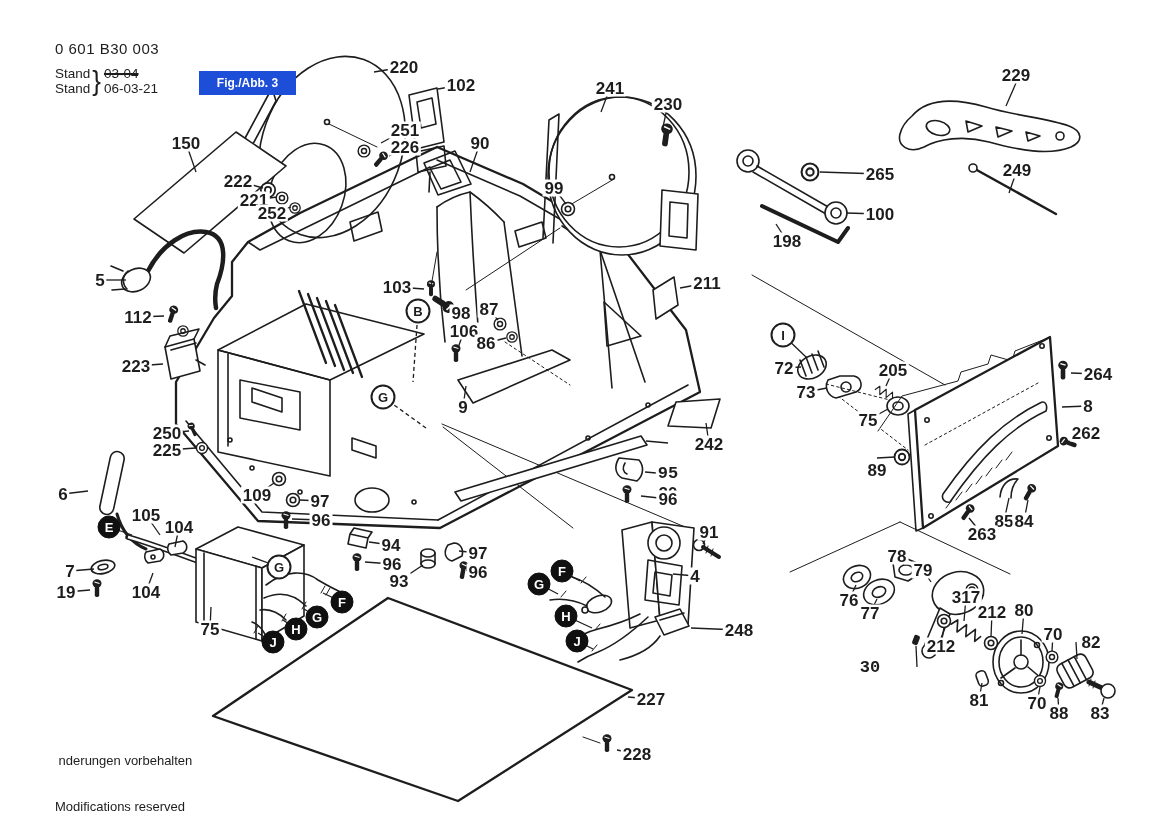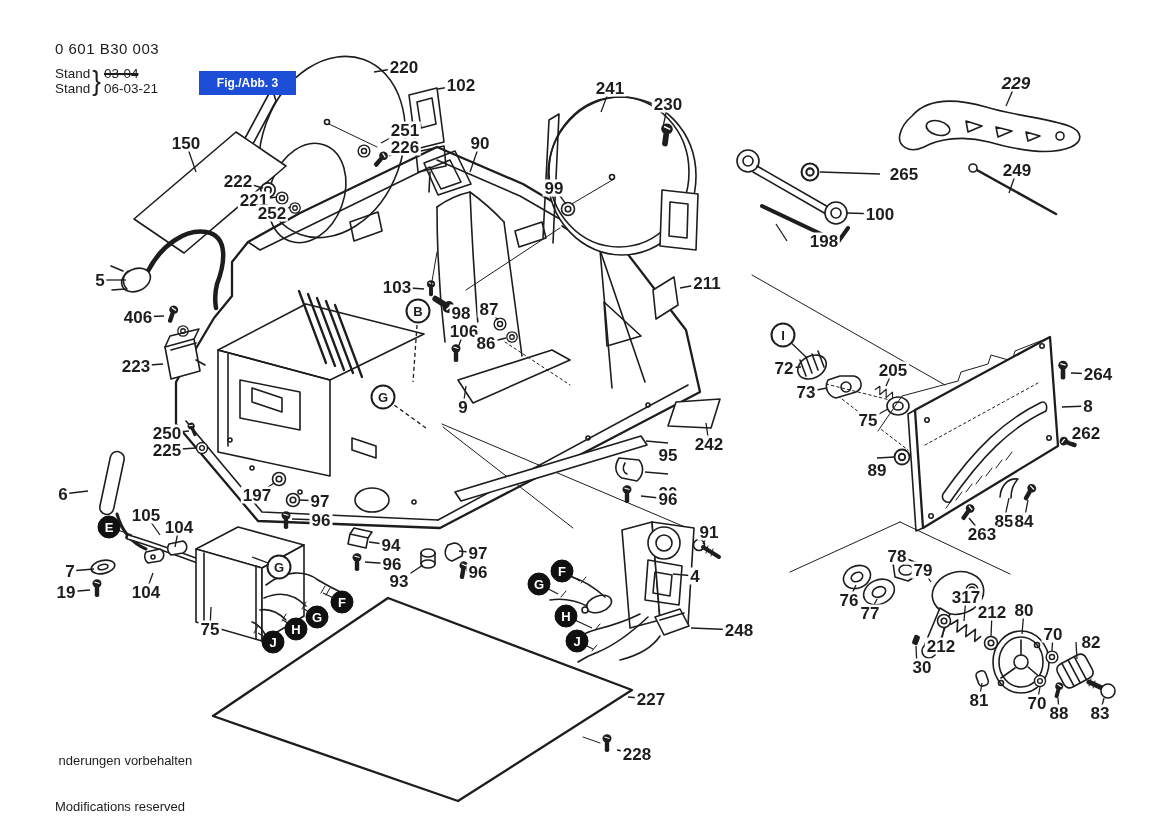--- a/index.html
+++ b/index.html
@@ -458,53 +458,53 @@
       <span class="plabel" style="left: 405px; top: 130px;">251</span>
       <span class="plabel" style="left: 405px; top: 147px;">226</span>
       <span class="plabel" style="left: 186px; top: 143px;">150</span>
       <span class="plabel" style="left: 238px; top: 181px;">222</span>
       <span class="plabel" style="left: 254px; top: 200px;">221</span>
       <span class="plabel" style="left: 272px; top: 213px;">252</span>
       <span class="plabel" style="left: 480px; top: 143px;">90</span>
       <span class="plabel" style="left: 610px; top: 88px;">241</span>
       <span class="plabel" style="left: 668px; top: 104px;">230</span>
       <span class="plabel" style="left: 554px; top: 188px;">99</span>
-      <span class="plabel" style="left: 1016px; top: 83px; font-style: italic;">229</span>
+      <span class="plabel" style="left: 1016px; top: 75px;">229</span>
       <span class="plabel" style="left: 1017px; top: 170px;">249</span>
-      <span class="plabel" style="left: 904px; top: 174px;">265</span>
+      <span class="plabel" style="left: 880px; top: 174px;">265</span>
       <span class="plabel" style="left: 880px; top: 214px;">100</span>
-      <span class="plabel" style="left: 787px; top: 241px; margin-left: 37px;">198</span>
+      <span class="plabel" style="left: 787px; top: 241px;">198</span>
       <span class="plabel" style="left: 707px; top: 283px;">211</span>
       <span class="plabel" style="left: 100px; top: 280px;">5</span>
-      <span class="plabel" style="left: 138px; top: 317px;">406</span>
+      <span class="plabel" style="left: 138px; top: 317px;">112</span>
       <span class="plabel" style="left: 136px; top: 366px;">223</span>
       <span class="plabel" style="left: 397px; top: 287px;">103</span>
       <span class="plabel" style="left: 461px; top: 313px;">98</span>
       <span class="plabel" style="left: 489px; top: 309px;">87</span>
       <span class="plabel" style="left: 464px; top: 331px;">106</span>
       <span class="plabel" style="left: 486px; top: 343px;">86</span>
       <span class="plabel" style="left: 463px; top: 407px;">9</span>
       <span class="plabel" style="left: 784px; top: 368px;">72</span>
       <span class="plabel" style="left: 806px; top: 392px;">73</span>
       <span class="plabel" style="left: 893px; top: 370px;">205</span>
       <span class="plabel" style="left: 868px; top: 420px;">75</span>
       <span class="plabel" style="left: 1098px; top: 374px;">264</span>
       <span class="plabel" style="left: 1088px; top: 406px;">8</span>
       <span class="plabel" style="left: 1086px; top: 433px;">262</span>
       <span class="plabel" style="left: 877px; top: 458px; margin-top: 12px;">89</span>
       <span class="plabel" style="left: 1004px; top: 521px;">85</span>
       <span class="plabel" style="left: 1024px; top: 521px;">84</span>
       <span class="plabel" style="left: 982px; top: 534px;">263</span>
       <span class="plabel" style="left: 668px; top: 459px; margin-top: 34px;">20</span>
       <span class="plabel" style="left: 709px; top: 444px;">242</span>
-      <span class="plabel" style="left: 668px; top: 455px;">95</span>
+      <span class="plabel" style="left: 668px; top: 473px; font-family: Liberation Mono, monospace;">95</span>
       <span class="plabel" style="left: 668px; top: 499px;">96</span>
       <span class="plabel" style="left: 167px; top: 433px;">250</span>
       <span class="plabel" style="left: 167px; top: 450px;">225</span>
-      <span class="plabel" style="left: 257px; top: 495px;">197</span>
+      <span class="plabel" style="left: 257px; top: 495px;">109</span>
       <span class="plabel" style="left: 320px; top: 501px;">97</span>
       <span class="plabel" style="left: 321px; top: 520px;">96</span>
       <span class="plabel" style="left: 63px; top: 494px;">6</span>
       <span class="plabel" style="left: 146px; top: 515px;">105</span>
       <span class="plabel" style="left: 179px; top: 527px;">104</span>
       <span class="plabel" style="left: 70px; top: 571px;">7</span>
       <span class="plabel" style="left: 66px; top: 592px;">19</span>
       <span class="plabel" style="left: 146px; top: 592px;">104</span>
       <span class="plabel" style="left: 210px; top: 629px;">75</span>
       <span class="plabel" style="left: 391px; top: 545px;">94</span>
@@ -520,21 +520,21 @@
       <span class="plabel" style="left: 849px; top: 600px;">76</span>
       <span class="plabel" style="left: 870px; top: 613px;">77</span>
       <span class="plabel" style="left: 897px; top: 556px;">78</span>
       <span class="plabel" style="left: 923px; top: 570px;">79</span>
       <span class="plabel" style="left: 966px; top: 597px;">317</span>
       <span class="plabel" style="left: 992px; top: 612px;">212</span>
       <span class="plabel" style="left: 1024px; top: 610px;">80</span>
       <span class="plabel" style="left: 1053px; top: 634px;">70</span>
       <span class="plabel" style="left: 1076px; top: 642px; margin-left: 15px;">82</span>
       <span class="plabel" style="left: 941px; top: 646px;">212</span>
-      <span class="plabel" style="left: 922px; top: 667px;">30</span>
+      <span class="plabel" style="left: 870px; top: 667px; font-family: Liberation Mono, monospace;">30</span>
       <span class="plabel" style="left: 979px; top: 700px;">81</span>
       <span class="plabel" style="left: 1037px; top: 703px;">70</span>
       <span class="plabel" style="left: 1059px; top: 713px;">88</span>
       <span class="plabel" style="left: 1100px; top: 713px;">83</span>
       <span class="mk outlined" style="left: 418px; top: 311px;">B</span>
       <span class="mk outlined" style="left: 383px; top: 397px;">G</span>
       <span class="mk outlined" style="left: 279px; top: 567px;">G</span>
       <span class="mk outlined" style="left: 783px; top: 335px;">I</span>
       <span class="mk filled" style="left: 109px; top: 527px;">E</span>
       <span class="mk filled" style="left: 342px; top: 602px;">F</span>

